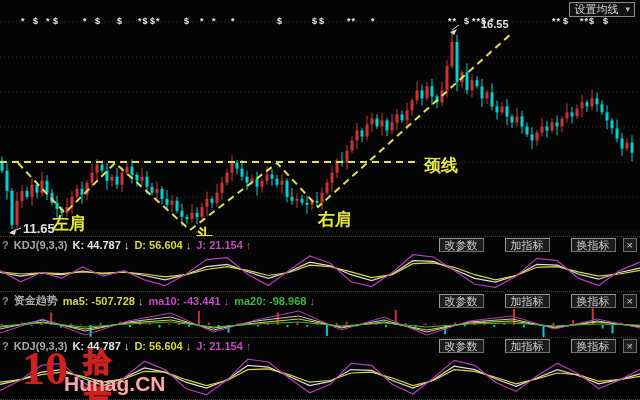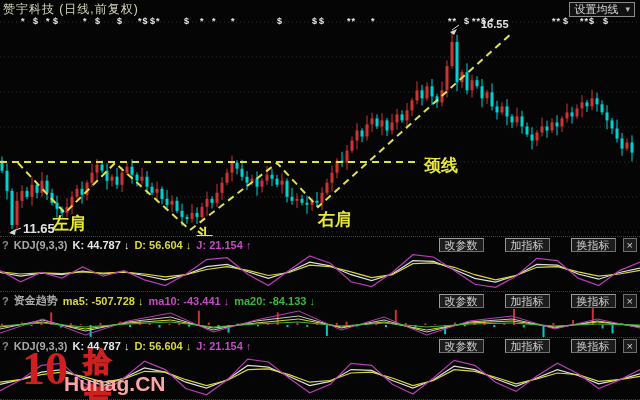--- a/index.html
+++ b/index.html
@@ -309,21 +309,20 @@
 
       <polyline fill="none" points="18,163 65,213 115,163 190,230 277,163 318,207 512,33" stroke="#e0e050" stroke-width="2" stroke-dasharray="7,5"></polyline>
 
       <line x1="459" y1="25" x2="452" y2="30" stroke="#d8d8d8" stroke-width="1"></line>
       <polygon points="450,32 457,29 454,35" fill="#d8d8d8"></polygon>
 
       <line x1="21" y1="228" x2="11" y2="232" stroke="#d8d8d8" stroke-width="1"></line>
       <polygon points="9,233 16,229 15,235" fill="#d8d8d8"></polygon>
     </svg>
 
-    <div class="chart-title">赞宇科技 (日线,前复权)</div>
 
     <div class="ma-settings">
       <span>设置均线</span>
       <span class="caret">▾</span>
     </div>
 
     <div id="markers">
         <span class="marker" style="left: 21px;">*</span>
         <span class="marker" style="left: 33px;">$</span>
         <span class="marker" style="left: 46px;">*</span>
@@ -381,21 +380,21 @@
         <polyline points="0.0,18.6 20.6,29.8 41.3,20.5 61.9,26.1 82.6,14.9 103.2,24.2 123.9,18.6 144.5,27.9 165.2,33.5 185.8,22.3 206.5,7.6 227.1,5.7 247.7,22.3 268.4,33.5 289.0,18.6 309.7,3.9 330.3,11.3 351.0,29.8 371.6,34.6 392.3,20.5 412.9,2.7 433.5,5.0 454.2,18.6 474.8,32.3 495.5,35.3 516.1,24.2 536.8,6.4 557.4,8.7 578.1,26.1 598.7,33.5 619.4,18.6 640.0,10.1" fill="none" stroke="#b83cb8" stroke-width="1.2"></polyline>
       </svg>
   </div>
 
   <div class="panel" style="top:291px;height:46px;">
     <div class="panel-header">
       <span class="qmark">?</span>
       <span class="ind-name">资金趋势</span>
       <span class="pv" style="color: rgb(216, 216, 56);"><span>ma5:</span> <span>-507.728</span> <span>↓</span></span>
       <span class="pv" style="color: rgb(194, 74, 194);"><span>ma10:</span> <span>-43.441</span> <span>↓</span></span>
-      <span class="pv" style="color: rgb(58, 184, 58);"><span>ma20:</span> <span>-84.133</span> <span>↓</span></span>
+      <span class="pv" style="color: rgb(58, 184, 58);"><span>ma20:</span> <span>-98.968</span> <span>↓</span></span>
       <span class="spacer"></span>
       <span class="btn">改参数</span>
       <span class="btn">加指标</span>
       <span class="btn">换指标</span>
       <span class="btn-close">×</span>
     </div>
     <svg id="fundSvg" width="640" height="33" viewBox="0 0 640 33">
         <rect x="1.0" y="15.7" width="2" height="1.3" fill="#cc3030"></rect>
         <rect x="10.8" y="17" width="2" height="1.7" fill="#00cccc"></rect>
         <rect x="20.7" y="14.5" width="2" height="2.5" fill="#cc3030"></rect>

